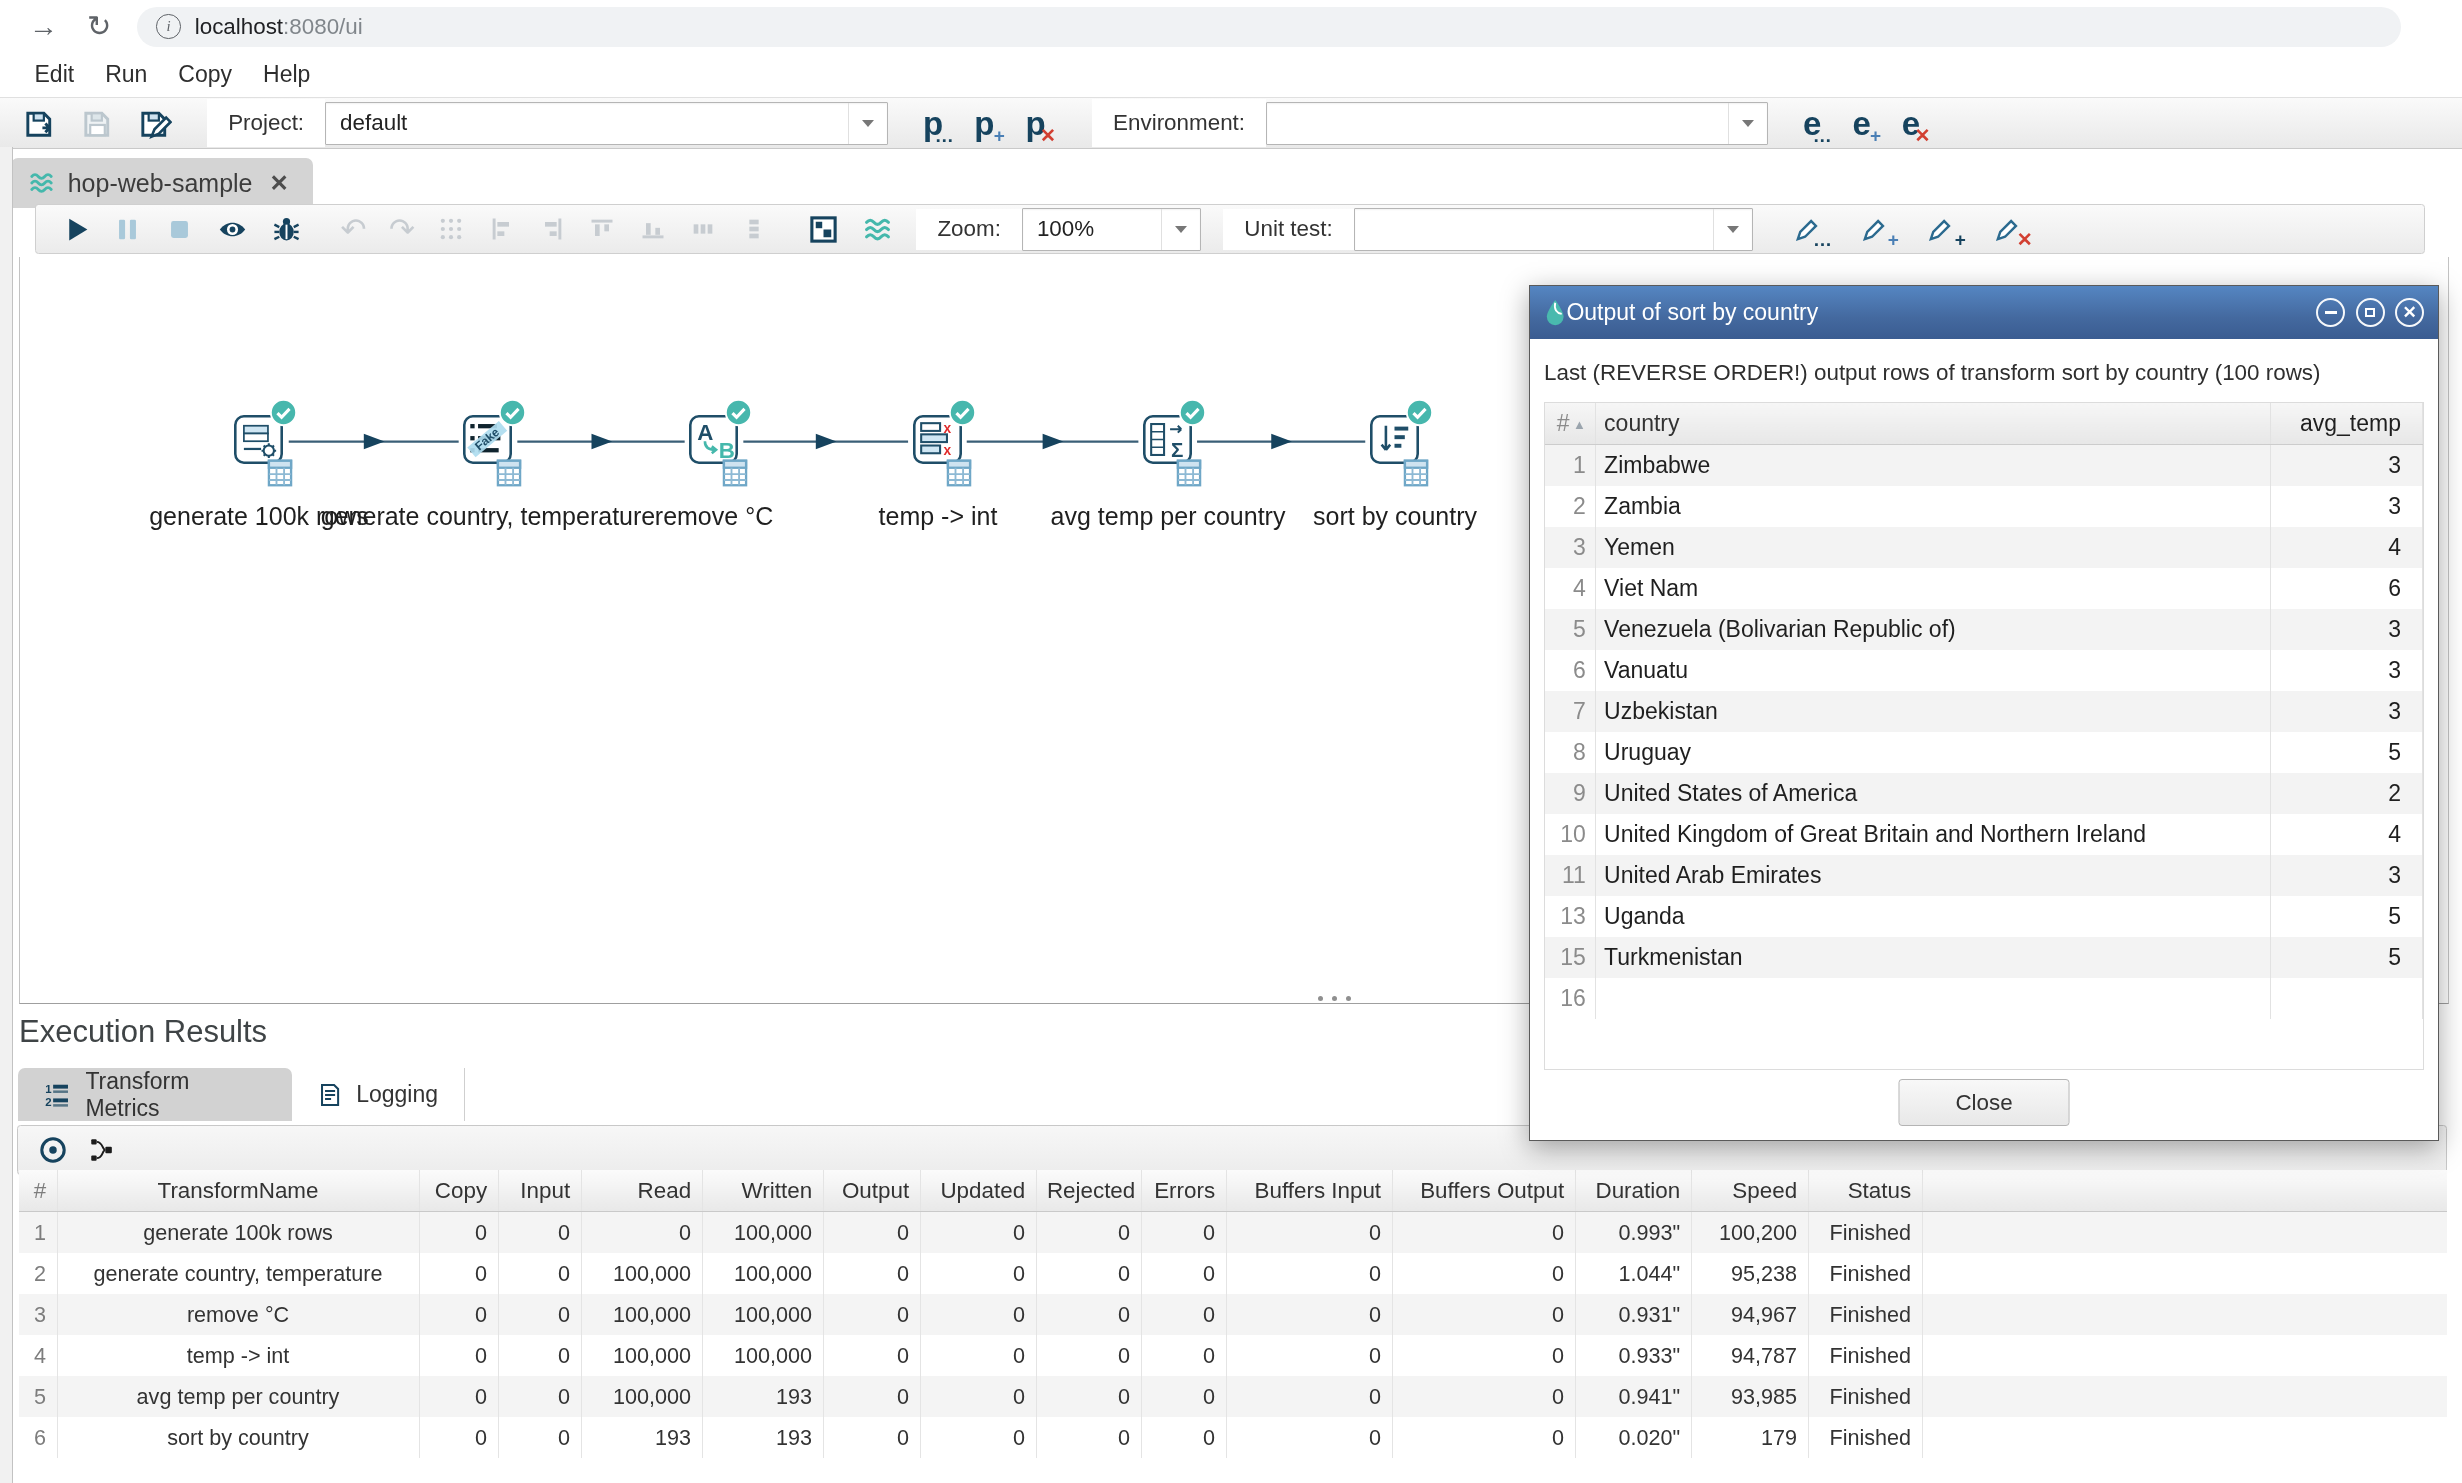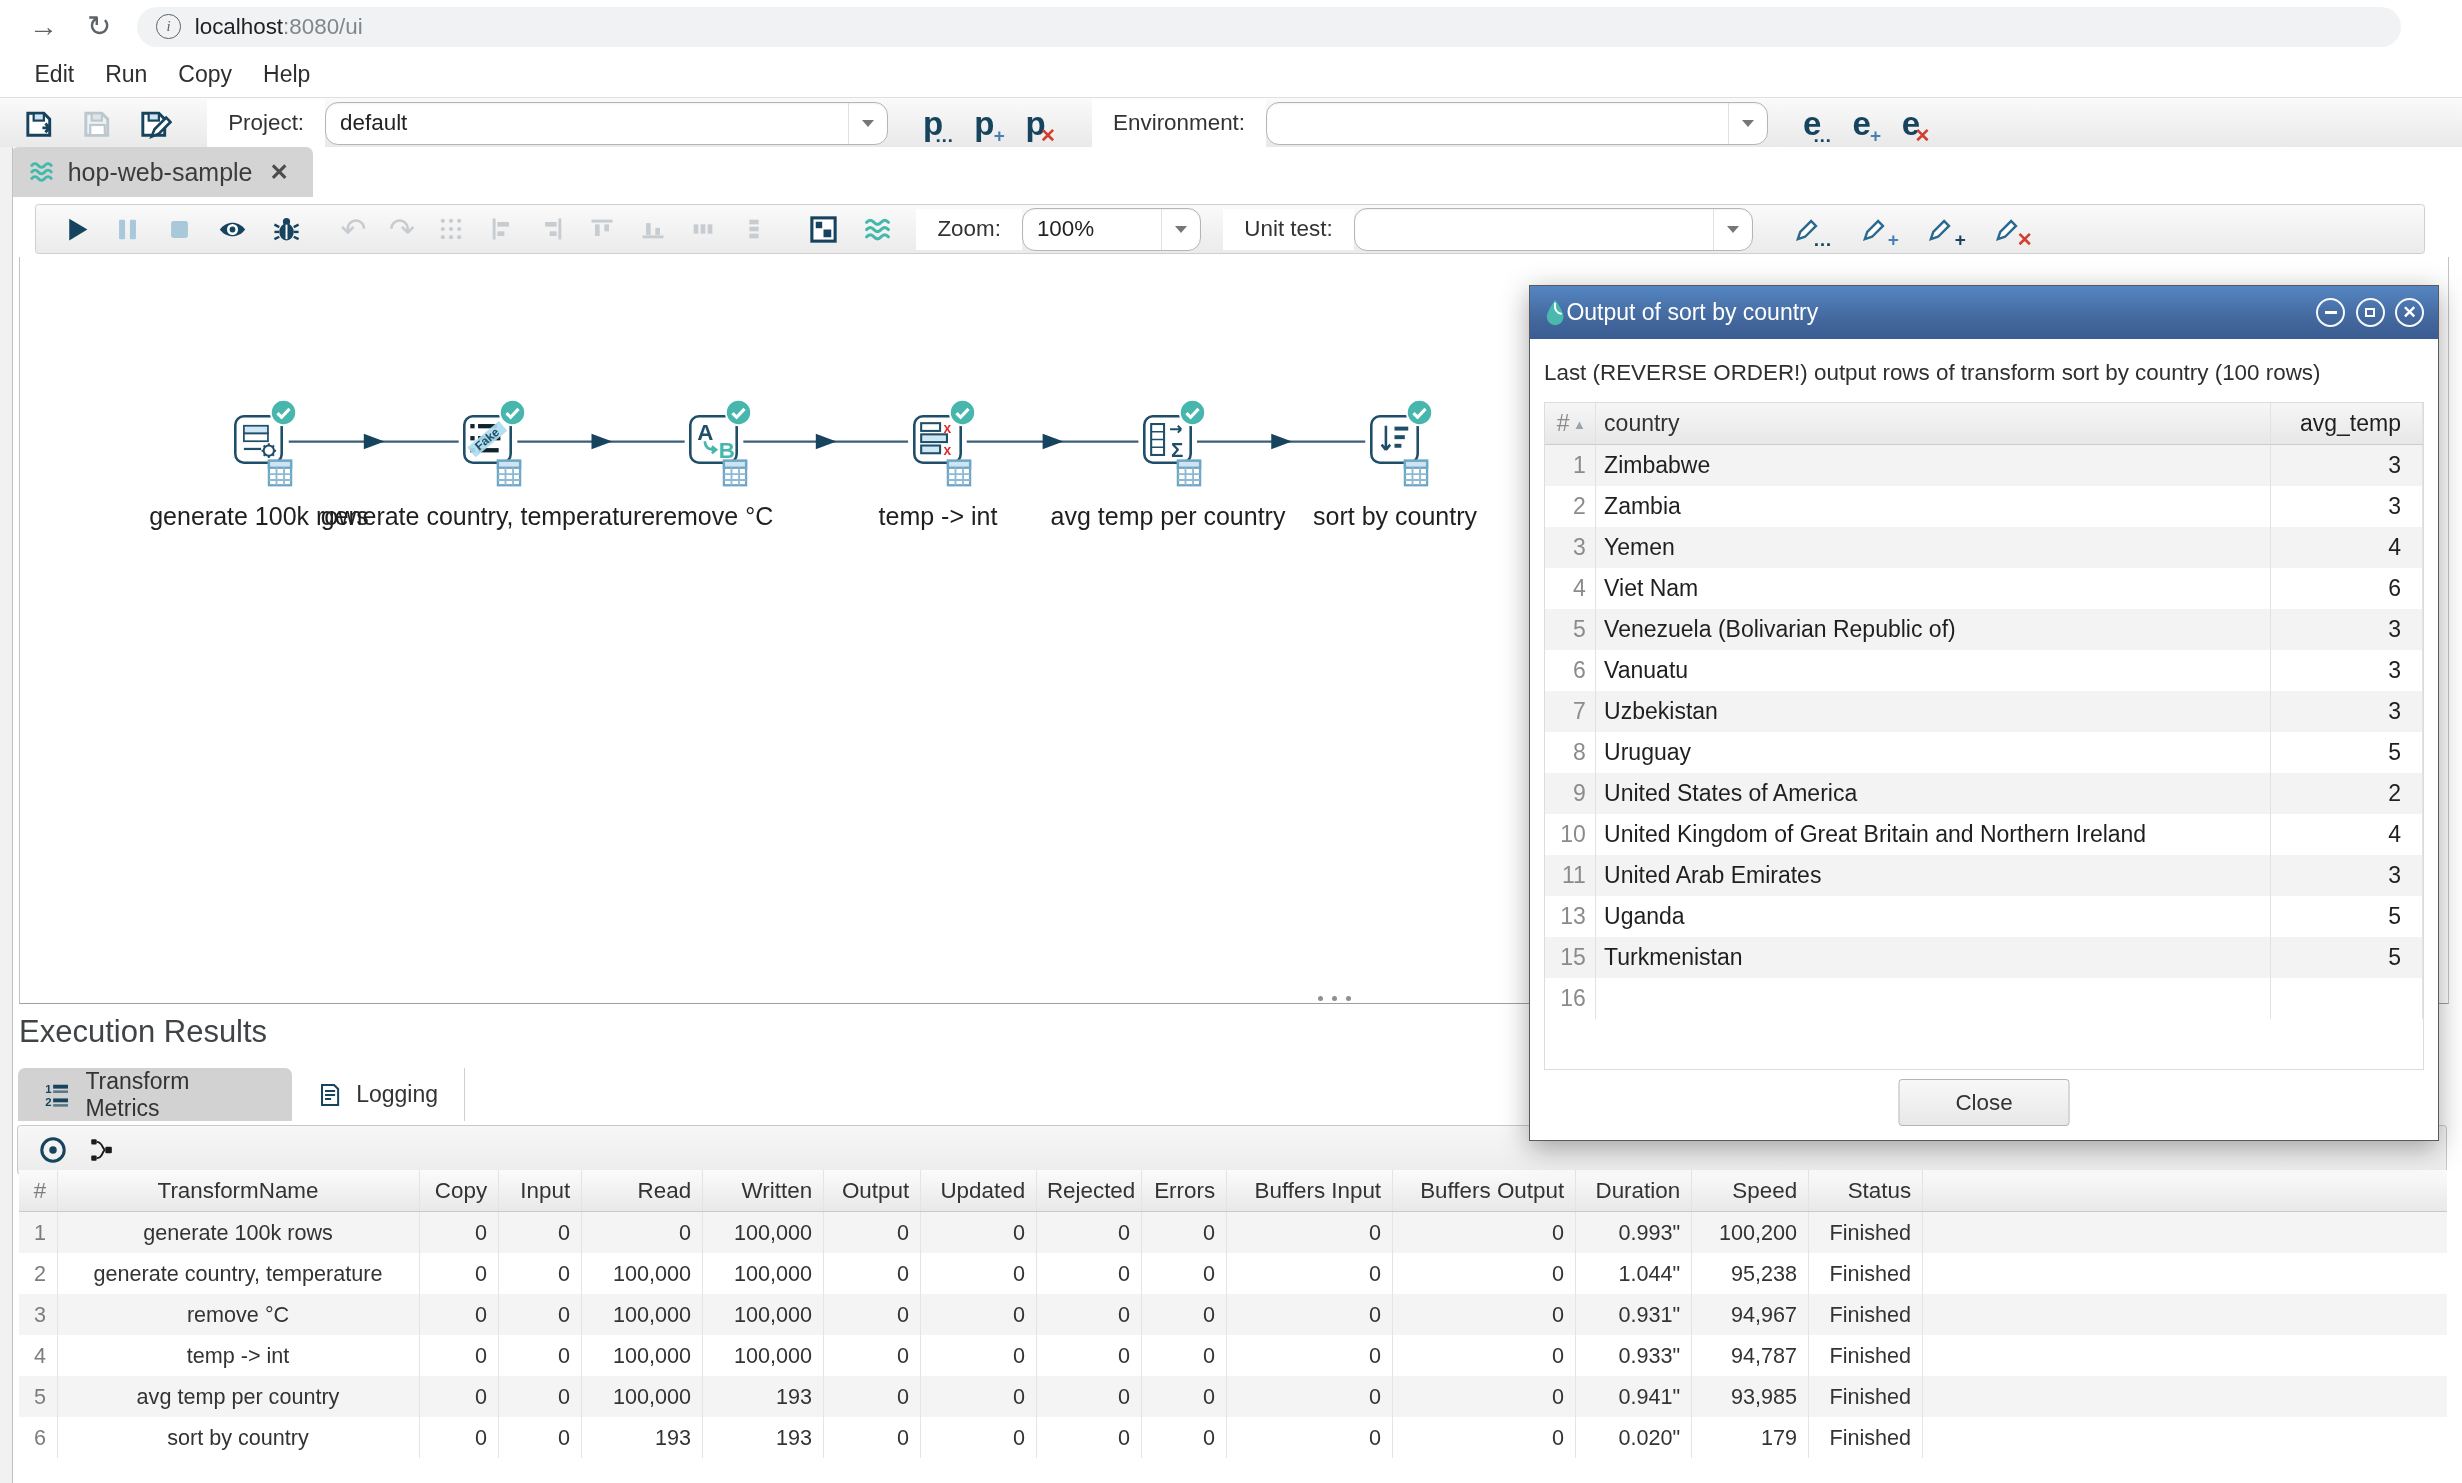--- a/index.html
+++ b/index.html
@@ -24,36 +24,36 @@
   .menu-item{font-size:23px;color:#2e2e2e;padding:0 15.5px;cursor:default;}
 
   
   #maintb{position:absolute;left:0;top:97px;width:100%;height:50px;
           background:linear-gradient(180deg,#fafafa,#e9e9e9);
           border-top:0.9px solid #e0e0e0;border-bottom:0.9px solid #c9c9c9;
           display:flex;align-items:center;}
   .tbchip{background:#fff;height:48px;display:flex;align-items:center;padding:0 21px;
           font-size:22.4px;color:#333;}
   .combo{background:#fff;border:0.9px solid #b5b5b5;height:41px;display:flex;align-items:center;
-         font-size:22.4px;color:#222;border-radius:13px;box-shadow:inset 0 0.9px 1.7px rgba(0,0,0,.06);}
+         font-size:22.4px;color:#222;border-radius:1px;box-shadow:inset 0 0.9px 1.7px rgba(0,0,0,.06);}
   .combo .cval{padding-left:14px;flex:1;}
   .combo .carrow{width:38px;height:100%;display:flex;align-items:center;justify-content:center;
          border-left:0.9px solid #e0e0e0;}
   .caret{width:0;height:0;border-left:6px solid transparent;border-right:6px solid transparent;
          border-top:7.8px solid #777;}
   .ltrbtn{position:relative;font-weight:bold;font-size:33px;color:#16435e;margin:0 15.5px;
           line-height:1;cursor:default;}
   .ltrbtn .mark{position:absolute;right:-10.4px;bottom:-5.2px;font-size:19px;font-weight:bold;}
   .mark.m-ell{color:#16435e;}
   .mark.m-add{color:#4a7fb5;}
   .mark.m-del{color:#d23f31;}
   .fileic{margin-left:22.4px;}
 
   
-  #tabstrip{position:absolute;left:0;top:147px;width:100%;height:53px;background:#fff;}
+  #tabstrip{position:absolute;left:0;top:158px;width:100%;height:53px;background:#fff;}
   #tab{position:absolute;left:11.2px;top:0;width:302px;height:50px;background:#d4d4d4;
        border-radius:7px 7px 0 0;display:flex;align-items:center;padding:0 15.5px;box-sizing:border-box;}
   #tab .tabtitle{font-size:25px;color:#3c3c3c;margin:0 17px 0 12px;}
   .tabclose{font-size:23px;color:#4d4d4d;font-weight:bold;}
 
   
   #pipetb{position:absolute;left:35px;top:204px;width:2390px;height:50px;box-sizing:border-box;
           background:linear-gradient(180deg,#fafafa,#ebebeb);border:0.9px solid #cfcfcf;border-radius:3.5px;
           display:flex;align-items:center;}
   .pit{margin-left:22.4px;display:flex;align-items:center;}

